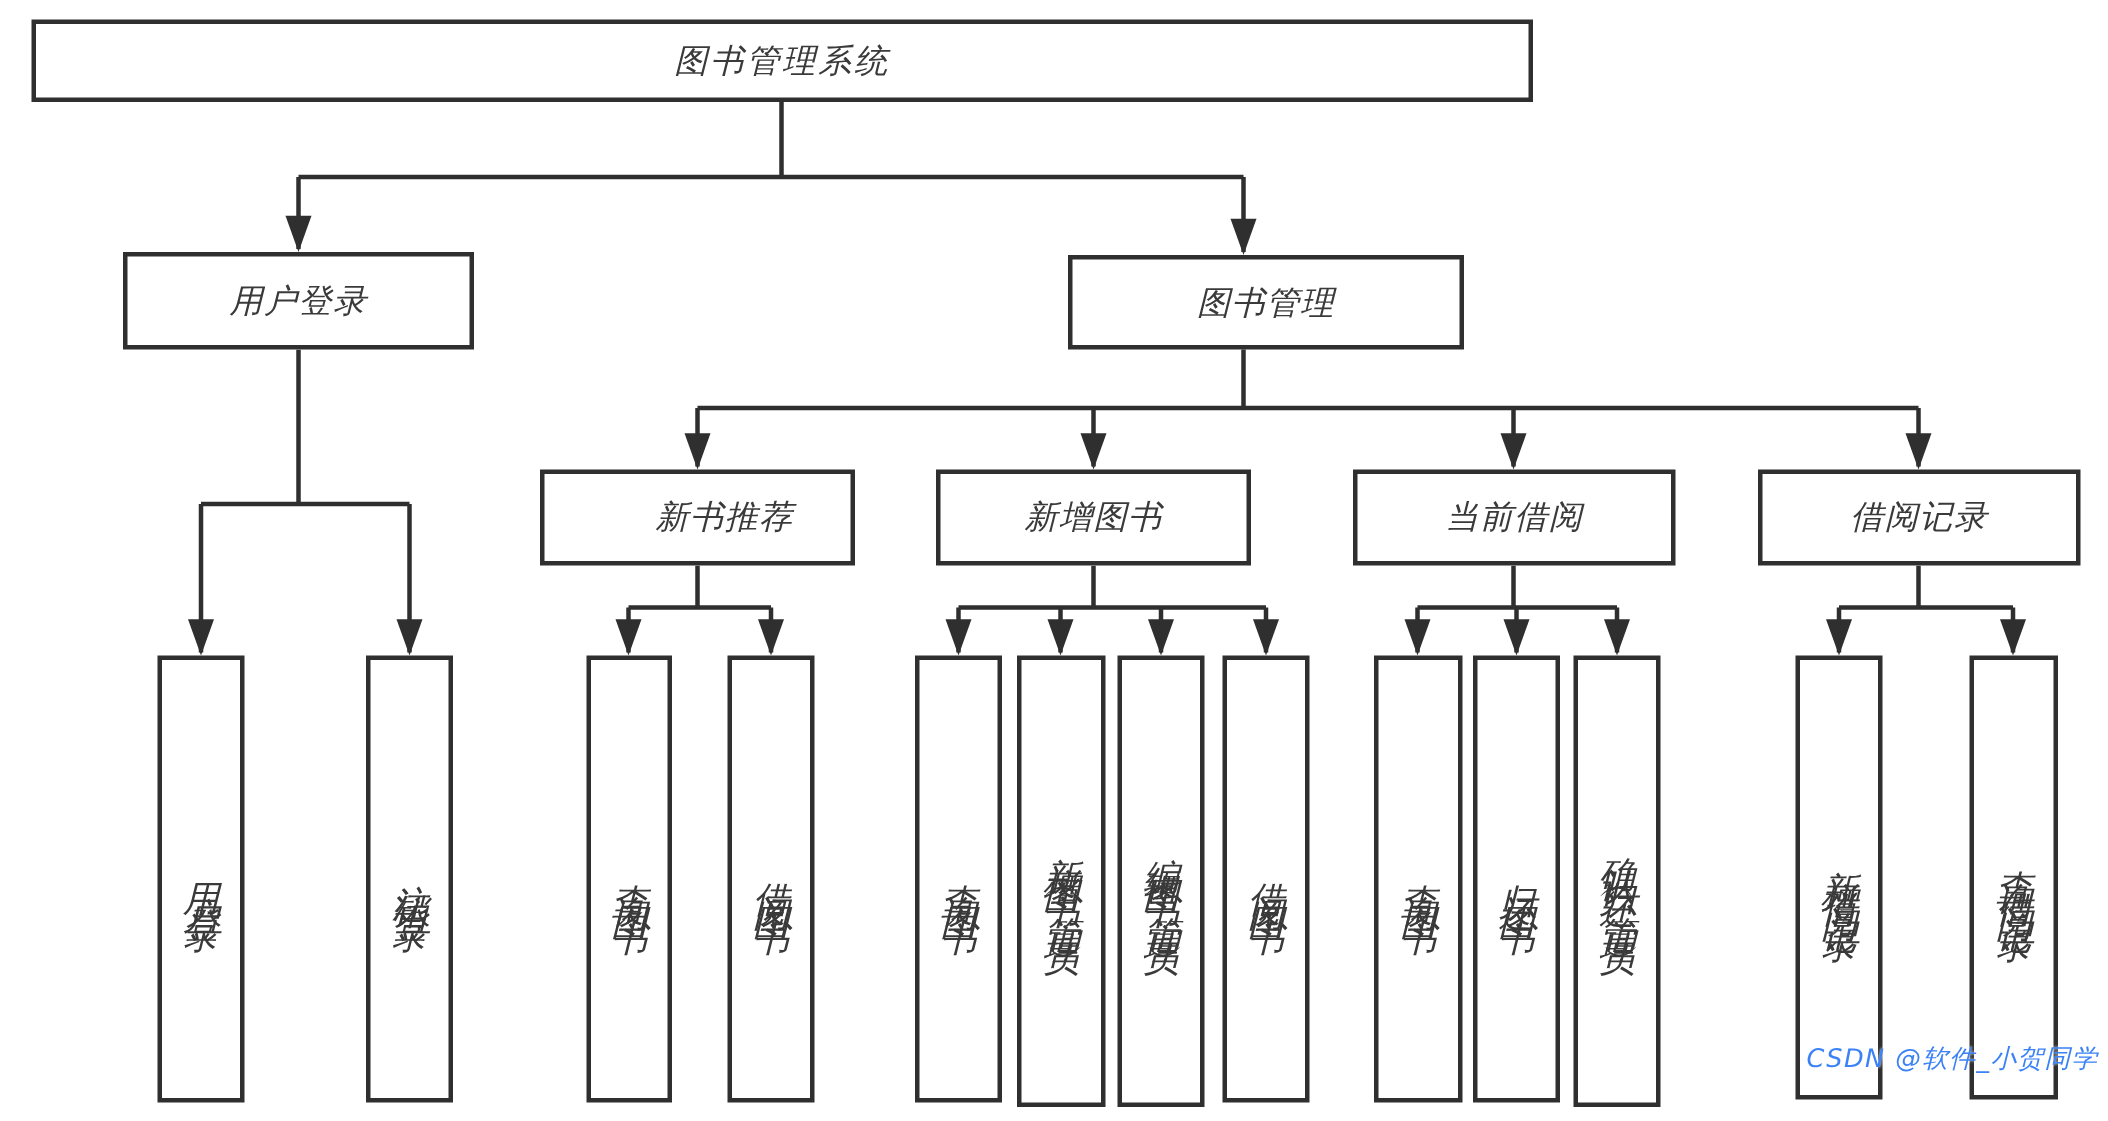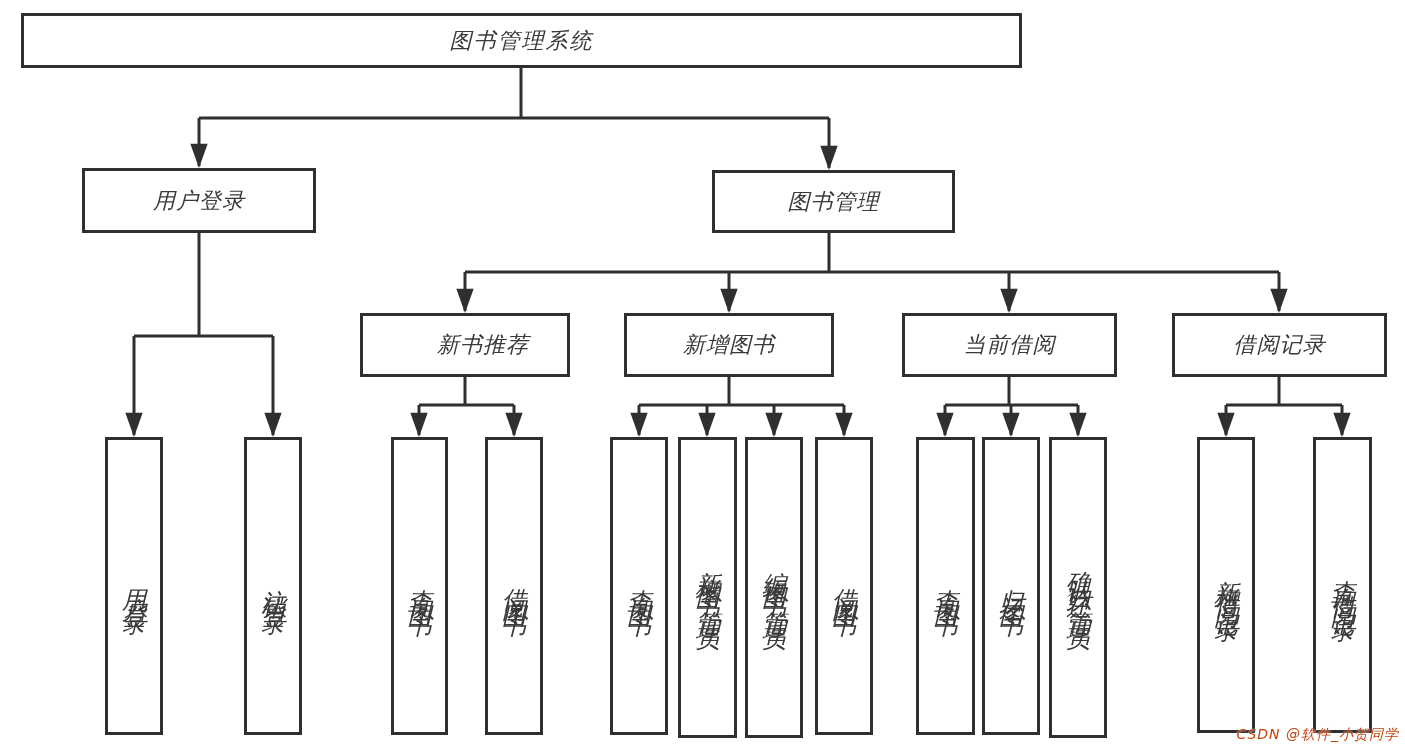--- a/index.html
+++ b/index.html
@@ -37,24 +37,24 @@
   .vbox { font-size: 24px; }
   .vbox .vtext {
     writing-mode: vertical-lr;
     text-orientation: mixed;
     letter-spacing: 8px;
     line-height: 1;
     white-space: nowrap;
   }
   .watermark {
     position: absolute;
-    top: 726px;
+    top: 694px;
     right: 6px;
-    font-size: 14px;
-    color: #c2410c;
+    font-size: 17px;
+    color: #3b82f6;
     letter-spacing: 1px;
     z-index: 5;
     text-shadow: 0 0 2px #ffffff;
   }
 </style>
 </head>
 <body>
 
 <div id="stage">
 
@@ -98,21 +98,21 @@
     </g>
   </svg>
 
   <div class="node title" style="left:21px; top:13px; width:1001px; height:55px;">
     <span>图书管理系统</span>
   </div>
 
   <div class="node hbox" style="left:82px; top:168px; width:234px; height:65px;">
     <span>用户登录</span>
   </div>
-  <div class="node hbox" style="left:712px; top:170px; width:243px; height:63px;">
+  <div class="node hbox" style="left:712px; top:170px; width:264px; height:63px;">
     <span>图书管理</span>
   </div>
 
   <div class="node hbox" style="left:360px; top:313px; width:210px; height:64px;padding-left:36px;">
     <span>新书推荐</span>
   </div>
   <div class="node hbox" style="left:624px; top:313px; width:210px; height:64px;">
     <span>新增图书</span>
   </div>
   <div class="node hbox" style="left:902px; top:313px; width:215px; height:64px;align-items:center;">

